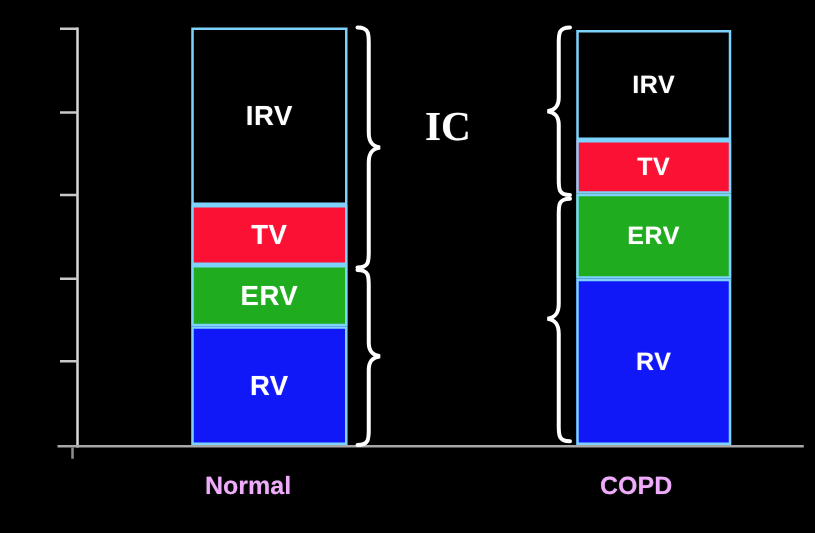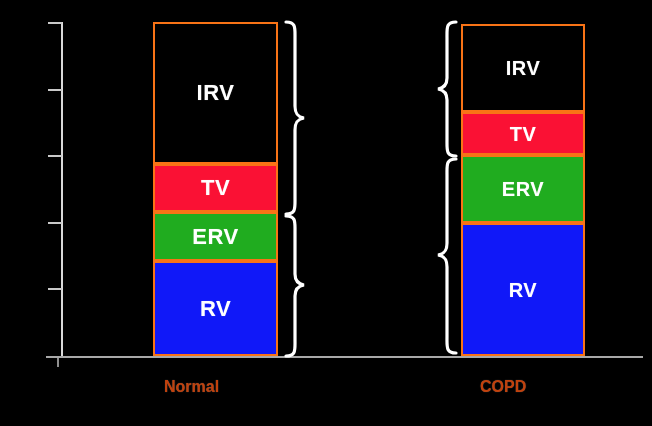--- a/index.html
+++ b/index.html
@@ -58,21 +58,21 @@
 
   
   .bar {
     position: absolute;
     box-sizing: border-box;
   }
   .seg {
     position: absolute;
     left: 0;
     box-sizing: border-box;
-    border: 2px solid #f97316;
+    border: 2px solid #7dd3fc;
     display: flex;
     align-items: center;
     justify-content: center;
   }
   .seg-label {
     font-family: "Liberation Sans", sans-serif;
     font-weight: bold;
     color: #ffffff;
     letter-spacing: 0.5px;
     line-height: 1;
@@ -104,22 +104,22 @@
     text-shadow: 0 0 1px rgba(255,255,255,0.3);
   }
   #cap-ic  { left: 340px; top:  84px; font-size: 33px; }
   #cap-frc { left: 327px; top: 244px; font-size: 33px; }
 
   
   .cat-label {
     position: absolute;
     font-family: "Liberation Sans", sans-serif;
     font-weight: bold;
-    color: #c2410c;
-    font-size: 16px;
+    color: #f0abfc;
+    font-size: 20px;
     white-space: nowrap;
     text-shadow: 0 0 1px rgba(255,255,255,0.35);
   }
   #cat-normal { left: 164px; top: 378px; }
   #cat-copd   { left: 480px; top: 378px; }
 </style>
 </head>
 <body>
 
 <div id="chart-root">
@@ -177,17 +177,18 @@
   <svg class="brace-svg" style="left:434px; top:18px;" width="26" height="142" viewBox="0 0 26 142">
     <path d="M 22 4 C 12 4, 13 10, 13 20 L 13 60 C 13 67, 10 70, 4 71
              C 10 72, 13 75, 13 82 L 13 122 C 13 132, 12 138, 22 138" fill="none" stroke="#ffffff" stroke-width="3.2" stroke-linecap="round"></path>
   </svg>
 
   <svg class="brace-svg" style="left:434px; top:155px;" width="26" height="204" viewBox="0 0 26 204">
     <path d="M 22 4 C 12 4, 13 10, 13 20 L 13 88 C 13 96, 10 99, 4 100
              C 10 101, 13 104, 13 112 L 13 182 C 13 192, 12 198, 22 198" fill="none" stroke="#ffffff" stroke-width="3.2" stroke-linecap="round"></path>
   </svg>
 
+  <div class="cap-label" id="cap-ic">IC</div>
 
   <div class="cat-label" id="cat-normal">Normal</div>
   <div class="cat-label" id="cat-copd">COPD</div>
 
 </div>
 
 </body></html>

